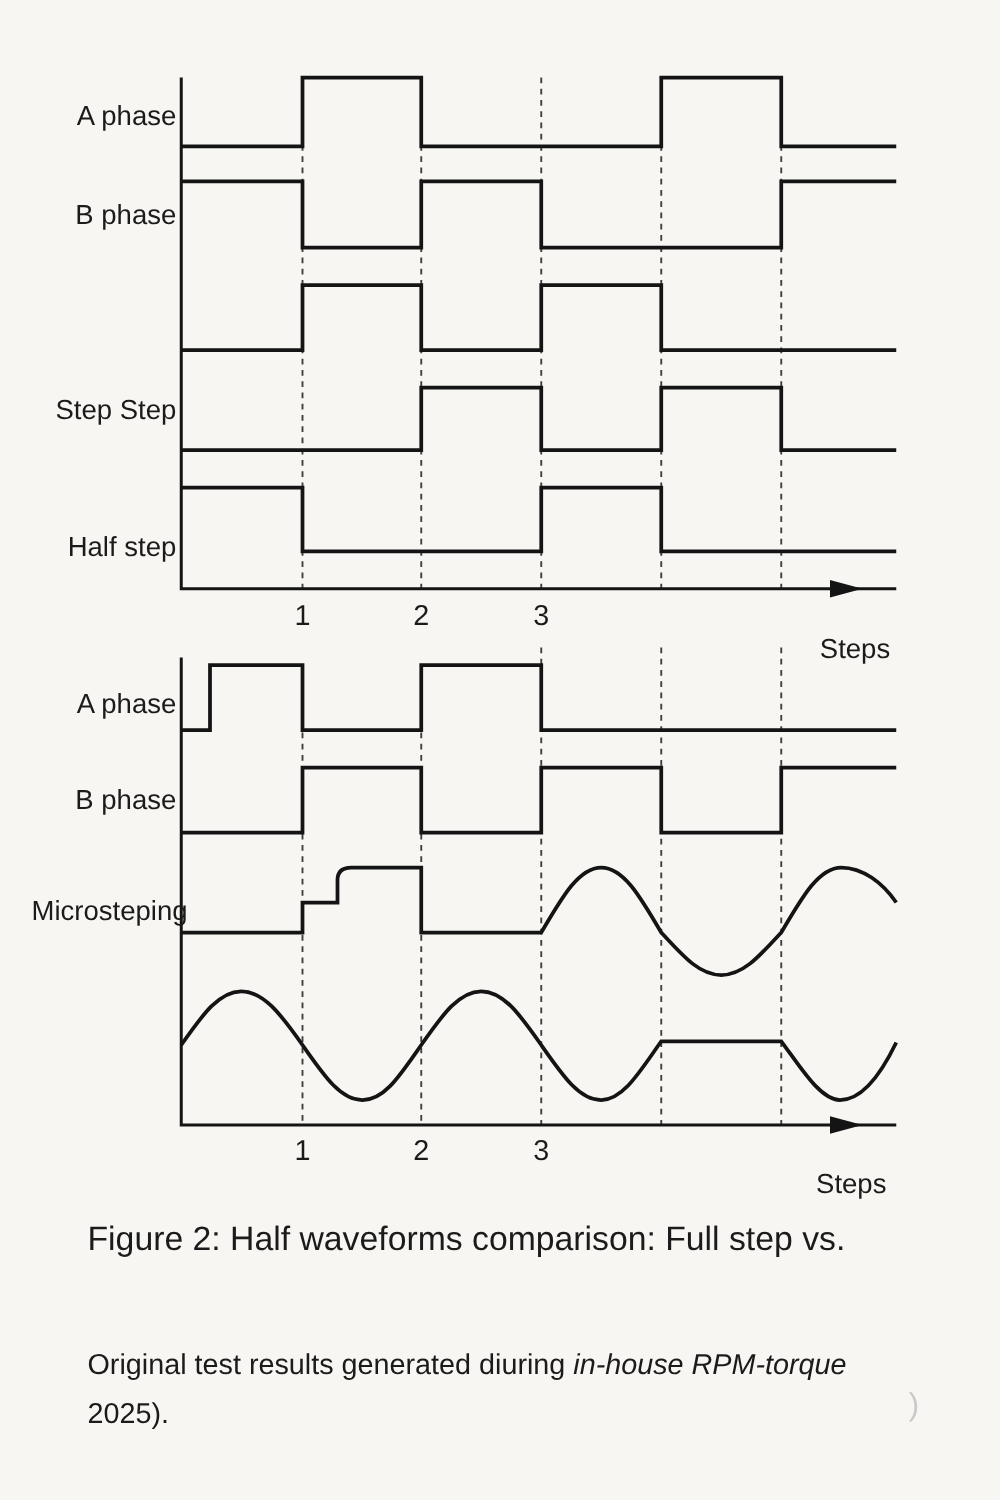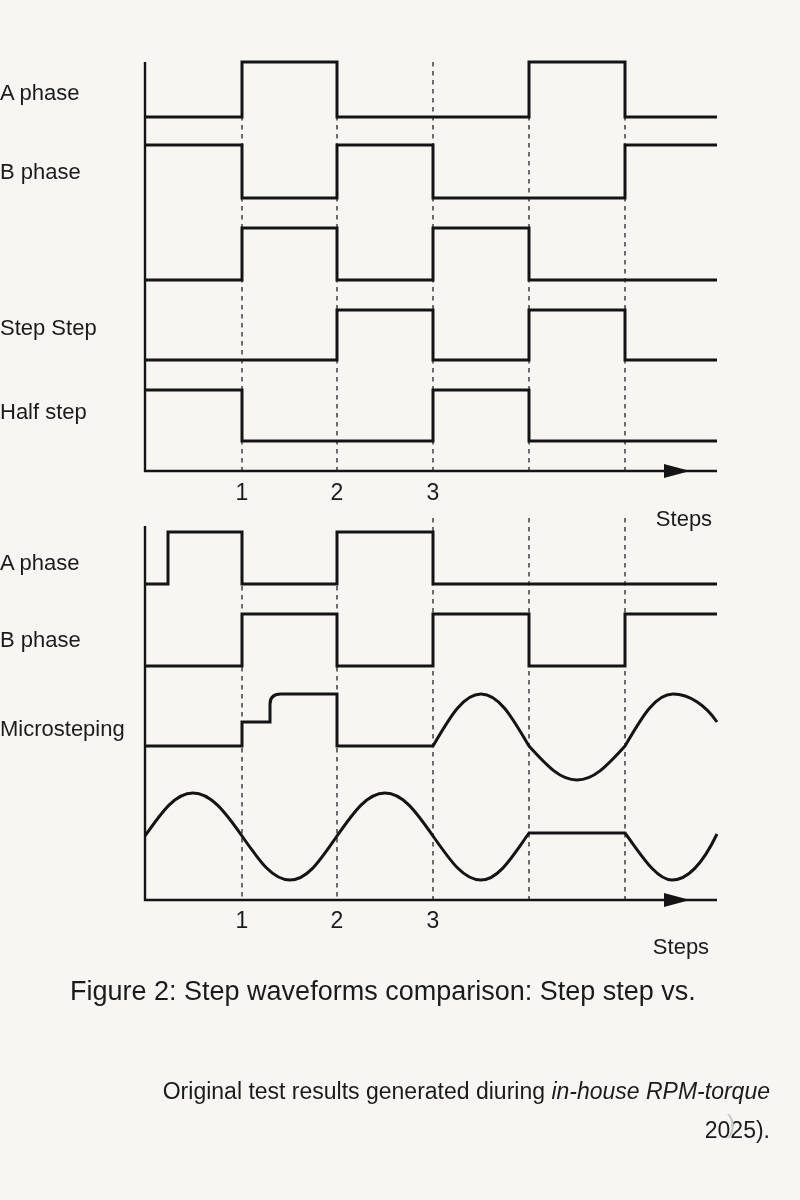--- a/index.html
+++ b/index.html
@@ -11,42 +11,42 @@
     position:relative;
     overflow:hidden;
   }
   #canvas{position:absolute;left:0;top:0;}
   .wave{fill:none;stroke:#141414;stroke-width:3;stroke-linejoin:miter;stroke-linecap:butt;}
   .axis{fill:none;stroke:#141414;stroke-width:2.4;}
   .arrowhead{fill:#141414;stroke:none;}
   .dashed{stroke:#3f3f3f;stroke-width:1.5;stroke-dasharray:4.5 4.5;}
   .row-label{
     position:absolute;left:0;width:141px;
-    font-size:22px;line-height:22px;text-align:left;
+    font-size:22px;line-height:22px;text-align:right;
     white-space:nowrap;
   }
   .tick-label{
     position:absolute;width:30px;text-align:center;
     font-size:23px;line-height:23px;
   }
   .axis-title{
     position:absolute;width:90px;text-align:center;
     font-size:22px;line-height:22px;margin-top:24px;
   }
   .caption{
     position:absolute;left:70px;top:971px;width:690px;
     font-size:27px;line-height:41px;
   }
   .caption b{font-weight:normal;}
   .cap-line{white-space:nowrap;}
   .note{
     position:absolute;left:70px;top:1072px;width:700px;
     font-size:23px;line-height:39px;
   }
-  .note-line{white-space:nowrap;text-align:right;}
+  .note-line{white-space:nowrap;}
   .note i{font-style:italic;}
   .ghost-paren{
     position:absolute;left:727px;top:1110px;
     font-size:25px;color:#c9c9c9;
   }
 </style>
 </head>
 <body>
 
 <svg id="canvas" width="800" height="1200" viewBox="0 0 800 1200">
@@ -75,38 +75,38 @@
       <path d="M145,584 H168 V532 H242 V584 H337 V532 H433 V584 H717" class="wave"></path>
       <path d="M145,666 H242 V614 H337 V666 H433 V614 H529 V666 H625 V614 H717" class="wave"></path>
       <path d="M145,746 H242 V722 H270 V704 C270,697 274,694 281,694 H337 V746 H433 C450.5,716 463.5,694 481,694 C498.5,694 511.5,716 529,746 C546.5,765 559.5,780 577,780 C594.5,780 607.5,765 625,746 C642.5,716 655.5,694 673,694 C690,694 706,706 717,722" class="wave"></path>
       <path d="M145,836 C162.5,811 175.5,793 193,793 C210.5,793 224.5,811 242,836 C259.5,861 272.5,880 290,880 C307.5,880 319.5,861 337,836 C354.5,811 367.5,793 385,793 C402.5,793 415.5,811 433,836 C450.5,861 463.5,880 481,880 C498.5,880 512,857 529,833 H625 C640,853 656,880 672,880 C689,880 704,861 717,834" class="wave"></path>
     </g>
   </svg>
 
 <div class="row-label" style="top:82px">A phase</div>
 <div class="row-label" style="top:161px">B phase</div>
 <div class="row-label" style="top:317px">Step Step</div>
-<div class="row-label" style="top:401px">Half step</div>
+<div class="row-label" style="top:427px">Half step</div>
 
 <div class="tick-label" style="left:227px;top:481px">1</div>
 <div class="tick-label" style="left:322px;top:481px">2</div>
 <div class="tick-label" style="left:418px;top:481px">3</div>
 <div class="axis-title" style="left:639px;top:484px">Steps</div>
 
 <div class="row-label" style="top:552px">A phase</div>
 <div class="row-label" style="top:629px">B phase</div>
 <div class="row-label" style="top:718px;width:150px">Microsteping</div>
 
 <div class="tick-label" style="left:227px;top:909px">1</div>
 <div class="tick-label" style="left:322px;top:909px">2</div>
 <div class="tick-label" style="left:418px;top:909px">3</div>
 <div class="axis-title" style="left:636px;top:912px">Steps</div>
 
 <div class="caption">
-  <div class="cap-line"><b>Figure 2:</b><span> Step waveforms comparison: Step step vs.</span></div>
+  <div class="cap-line"><b>Figure 2:</b><span> Half waveforms comparison: Full step vs.</span></div>
 </div>
 
 <div class="note">
   <div class="note-line"><span>Original test results generated diuring </span><i>in-house RPM-torque</i></div>
   <div class="note-line"><span>2025).</span></div>
 </div>
 
 <div class="ghost-paren">)</div>
 
 </body></html>

